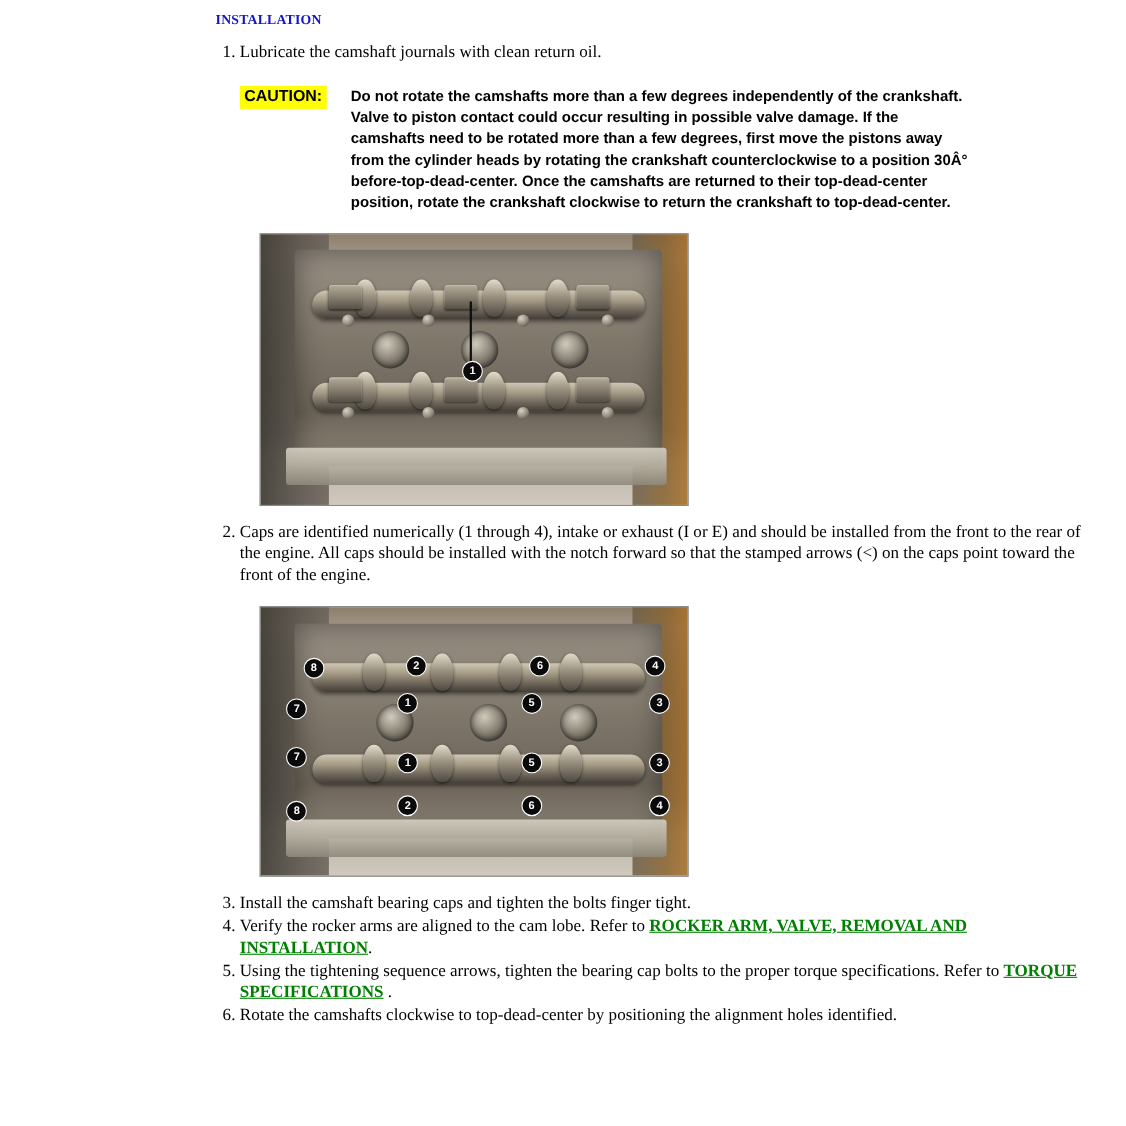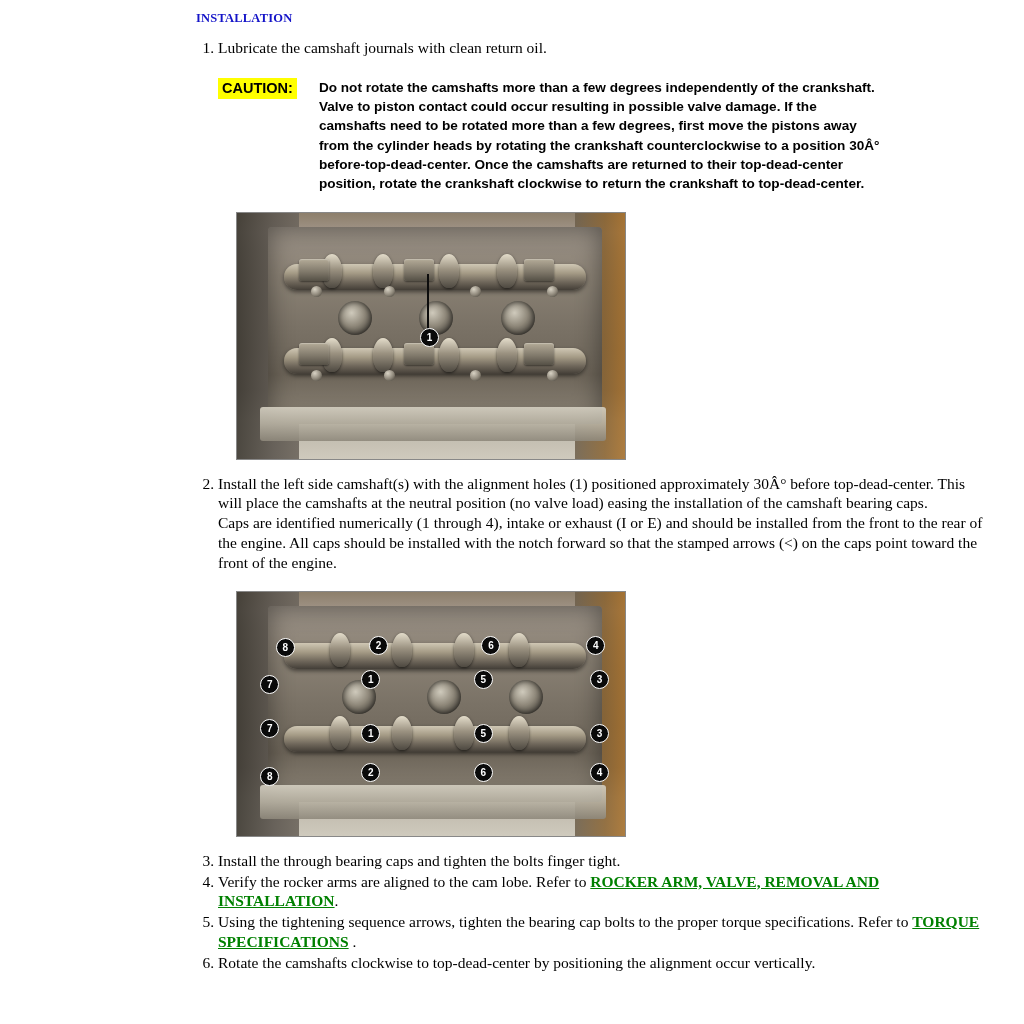--- a/index.html
+++ b/index.html
@@ -269,21 +269,20 @@
         <div class="gasket"></div>
 
         <div class="leader" style="left:49%;top:25%;width:2px;height:26%"></div>
         <div class="callout" style="left:47.2%;top:47%">1</div>
       </div>
     </div>
 
     <ol class="steps" style="margin-top:14px">
       <li class="step">
         <span class="num">2.</span>
-        <span class="step-body">Install the left side camshaft(s) with the alignment holes (1) positioned approximately 30Â° before top-dead-center. This will place the camshafts at the neutral position (no valve load) easing the installation of the camshaft bearing caps.</span>
         <span class="para-extra">Caps are identified numerically (1 through 4), intake or exhaust (I or E) and should be installed from the front to the rear of the engine. All caps should be installed with the notch forward so that the stamped arrows (&lt;) on the caps point toward the front of the engine.</span>
       </li>
     </ol>
 
     <div class="figure fig2">
       <div class="photo">
         <div class="bg"></div>
         <div class="amber-left"></div>
         <div class="amber-right"></div>
         <div class="head-body"></div>
@@ -324,30 +323,30 @@
         <div class="callout" style="left:6%;top:72%">8</div>
         <div class="callout" style="left:32%;top:70%">2</div>
         <div class="callout" style="left:61%;top:70%">6</div>
         <div class="callout" style="left:91%;top:70%">4</div>
       </div>
     </div>
 
     <ol class="steps step-list-lower" style="margin-top:14px">
       <li class="step">
         <span class="num">3.</span>
-        <span class="step-body">Install the through bearing caps and tighten the bolts finger tight.</span>
+        <span class="step-body">Install the camshaft bearing caps and tighten the bolts finger tight.</span>
       </li>
       <li class="step">
         <span class="num">4.</span>
         <span class="step-body"><span>Verify the rocker arms are aligned to the cam lobe. Refer to </span><a class="xref" href="#">ROCKER ARM, VALVE, REMOVAL AND INSTALLATION</a><span>.</span></span>
       </li>
       <li class="step">
         <span class="num">5.</span>
         <span class="step-body"><span>Using the tightening sequence arrows, tighten the bearing cap bolts to the proper torque specifications. Refer to </span><a class="xref" href="#">TORQUE SPECIFICATIONS</a><span> .</span></span>
       </li>
       <li class="step">
         <span class="num">6.</span>
-        <span class="step-body">Rotate the camshafts clockwise to top-dead-center by positioning the alignment occur vertically.</span>
+        <span class="step-body">Rotate the camshafts clockwise to top-dead-center by positioning the alignment holes identified.</span>
       </li>
     </ol>
 
   </div>
 </div>
 
 </body></html>

